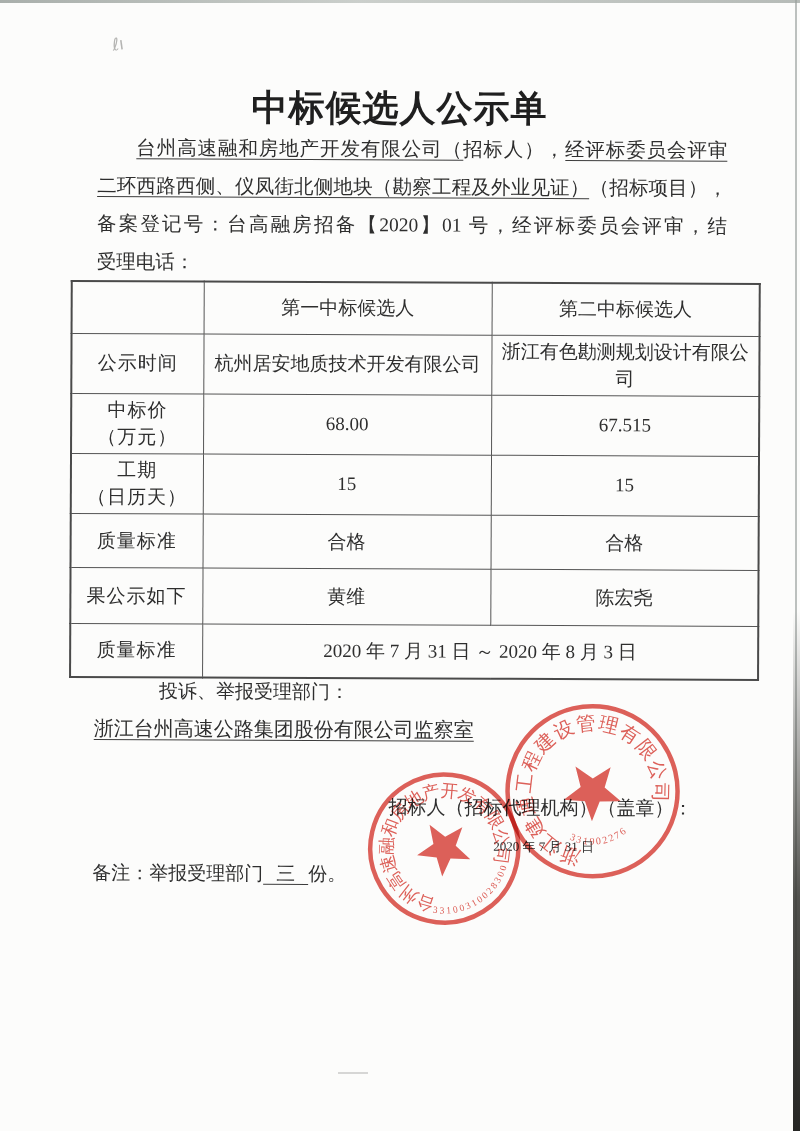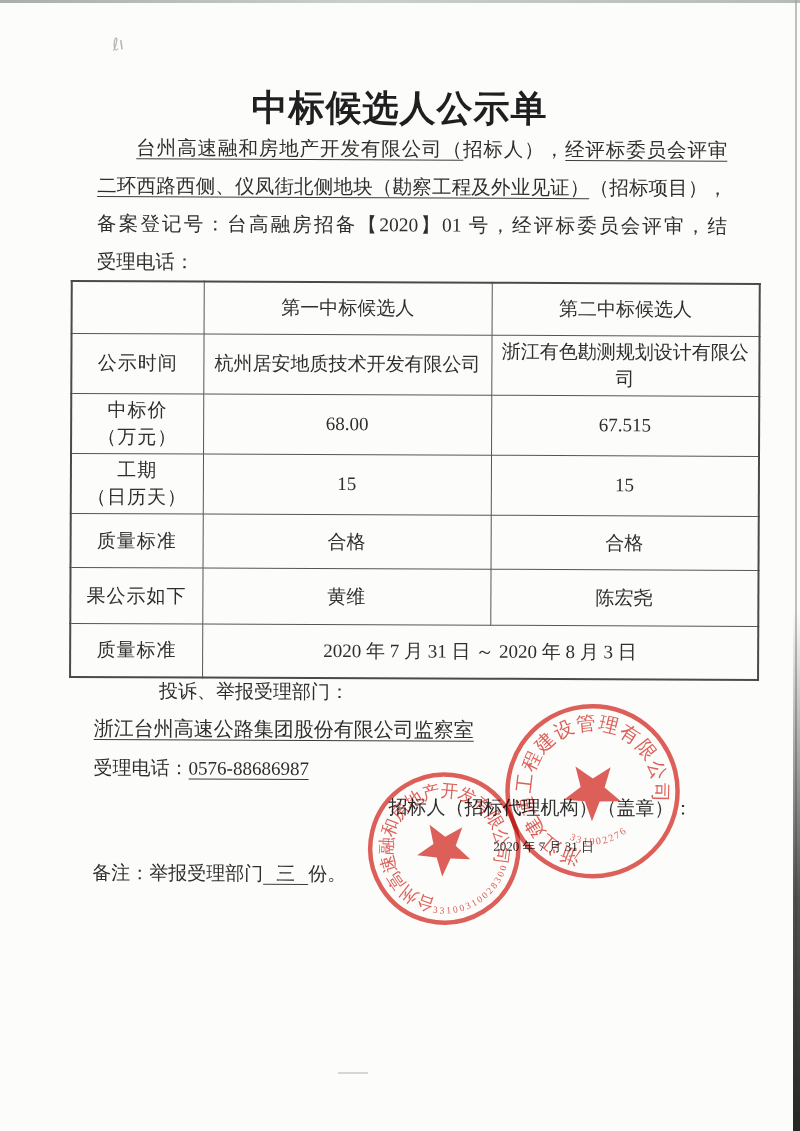--- a/index.html
+++ b/index.html
@@ -123,21 +123,20 @@
             <tr>
               <th class="row-label">质量标准</th>
               <td colspan="2">2020 年 7 月 31 日  ～ 2020 年 8 月 3 日</td>
             </tr>
           </tbody>
       </table>
     </div>
 
     <div class="abs complaint-label">投诉、举报受理部门：</div>
     <div class="abs complaint-dept"><span class="u">浙江台州高速公路集团股份有限公司监察室</span></div>
-    <div class="abs phone-line"><span>受理电话：</span><span class="u">0576-88686987</span></div>
     <div class="abs signer-line">招标人（招标代理机构）（盖章）：</div>
     <div class="abs sign-date">2020 年 7 月 31 日</div>
     <div class="abs note-line"><span>备注：举报受理部门</span><span class="u">三</span><span>份。</span></div>
 
     <svg class="stamp stamp-left" width="160" height="160" viewBox="0 0 160 160" style="color: rgb(216, 74, 66);">
         <circle cx="80" cy="80" r="74" fill="none" stroke="currentColor" stroke-width="4.5"></circle>
         <path d="M80.0,52.0L86.9,70.5L106.6,71.3L91.2,83.6L96.5,102.7L80.0,91.8L63.5,102.7L68.8,83.6L53.4,71.3L73.1,70.5Z" fill="currentColor"></path>
         <text x="34.9" y="116.5" transform="rotate(-129.0 34.9 116.5)" font-size="17.5" text-anchor="middle" dominant-baseline="central" fill="currentColor">台</text>
         <text x="25.7" y="100.4" transform="rotate(-110.6 25.7 100.4)" font-size="17.5" text-anchor="middle" dominant-baseline="central" fill="currentColor">州</text>
         <text x="22.0" y="82.2" transform="rotate(-92.1 22.0 82.2)" font-size="17.5" text-anchor="middle" dominant-baseline="central" fill="currentColor">高</text>

